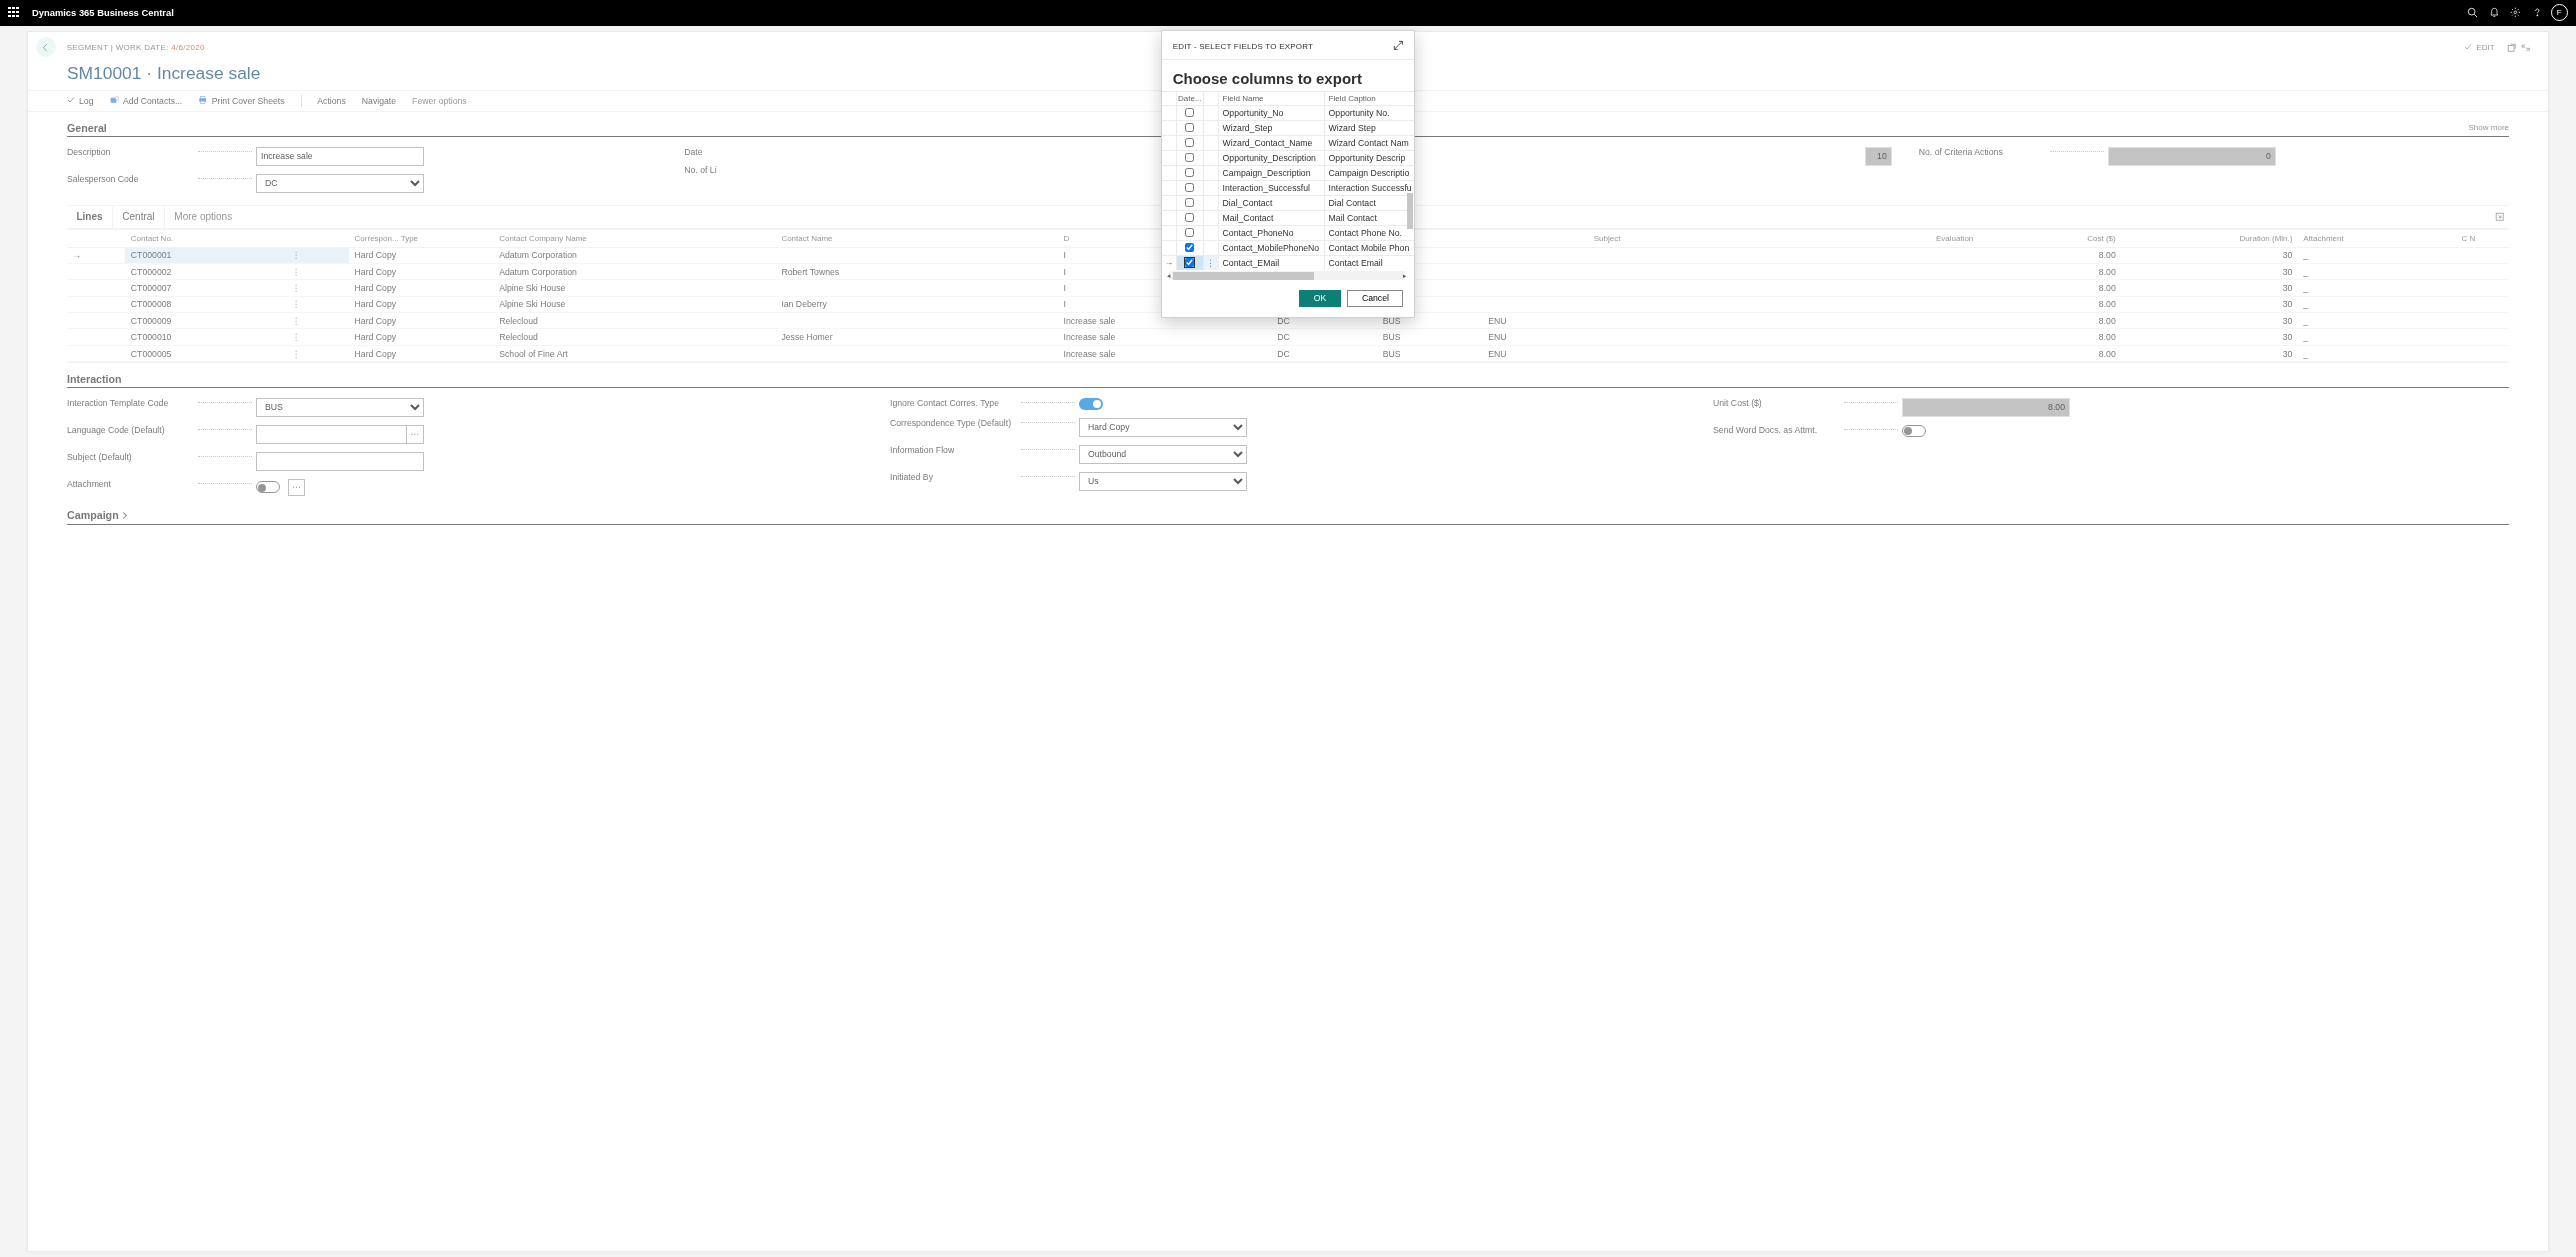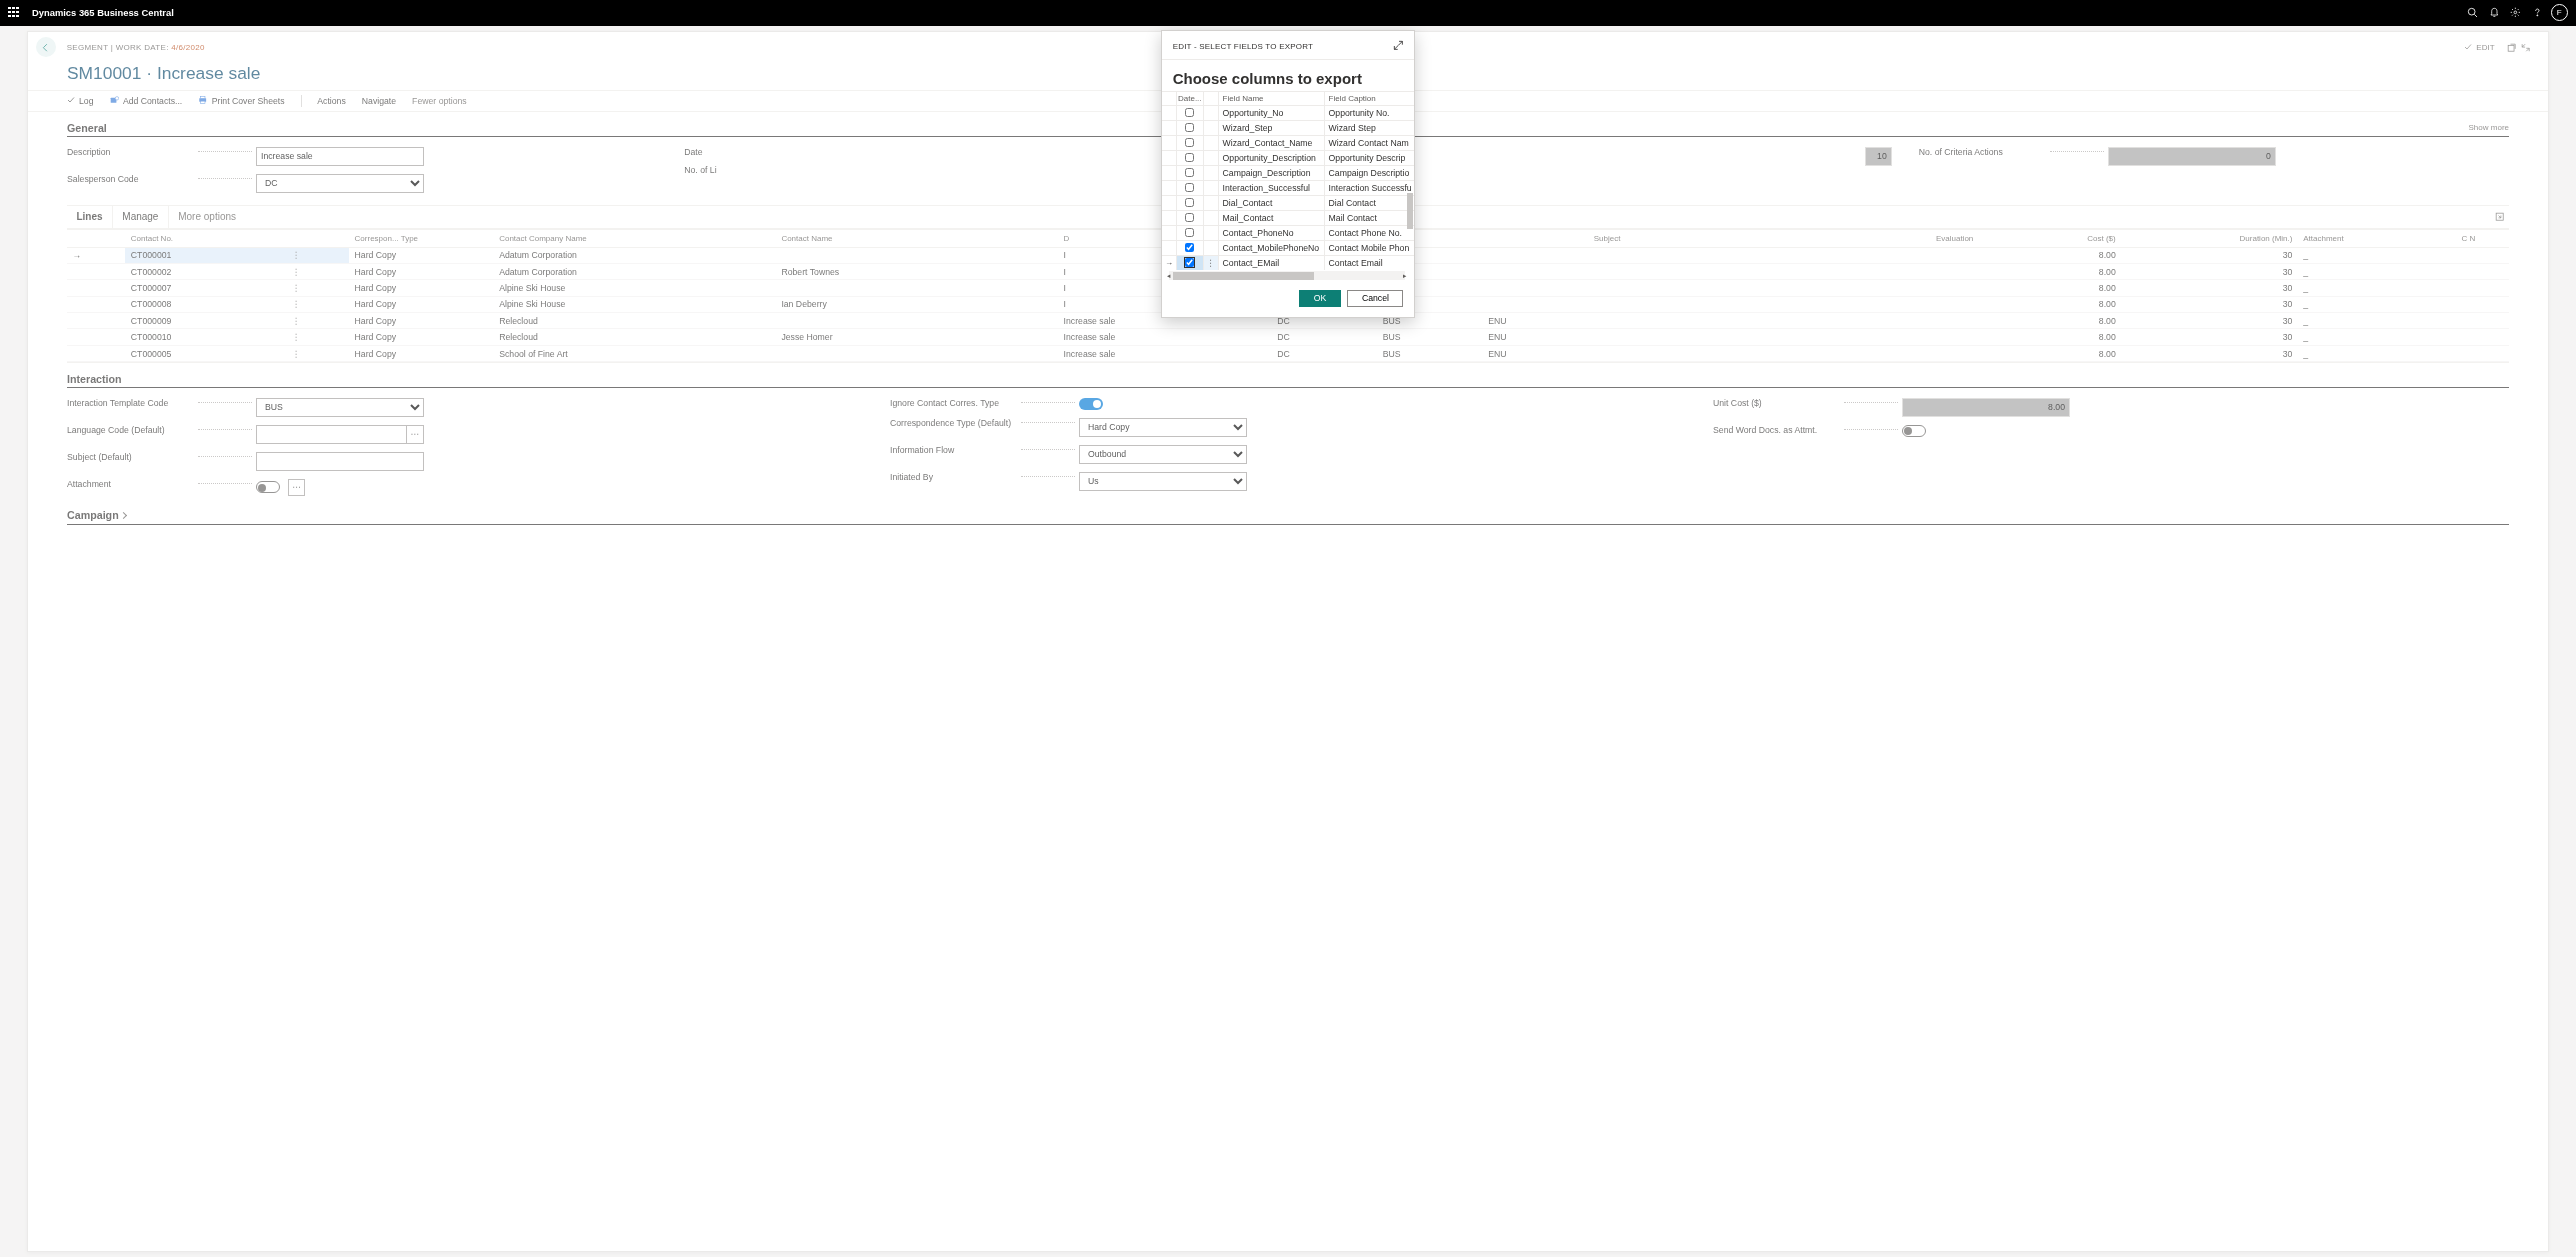--- a/index.html
+++ b/index.html
@@ -264,21 +264,21 @@
           <label>No. of Criteria Actions</label>
               <div class="dots"></div>
           <div class="fieldinput readonly"><input readonly="" value="0" style=""></div>
         </div>
       </div>
     </div>
   </div>
 
   <div class="subtabs">
     <div class="st active">Lines</div>
-    <div class="st">Manage</div>
+    <div class="st">Central</div>
     <div class="st muted">More options</div>
     <div class="spacer"></div>
     <div class="sicon">
           <svg width="9.4" height="9.4" viewBox="0 0 16 16" fill="none" stroke="#605e5c" stroke-width="1.3">
             <rect x="2" y="2" width="12" height="12"></rect>
             <path d="M6 6 L10 10 M10 6 L10 10 L6 10"></path>
           </svg>
         </div>
   </div>
 

